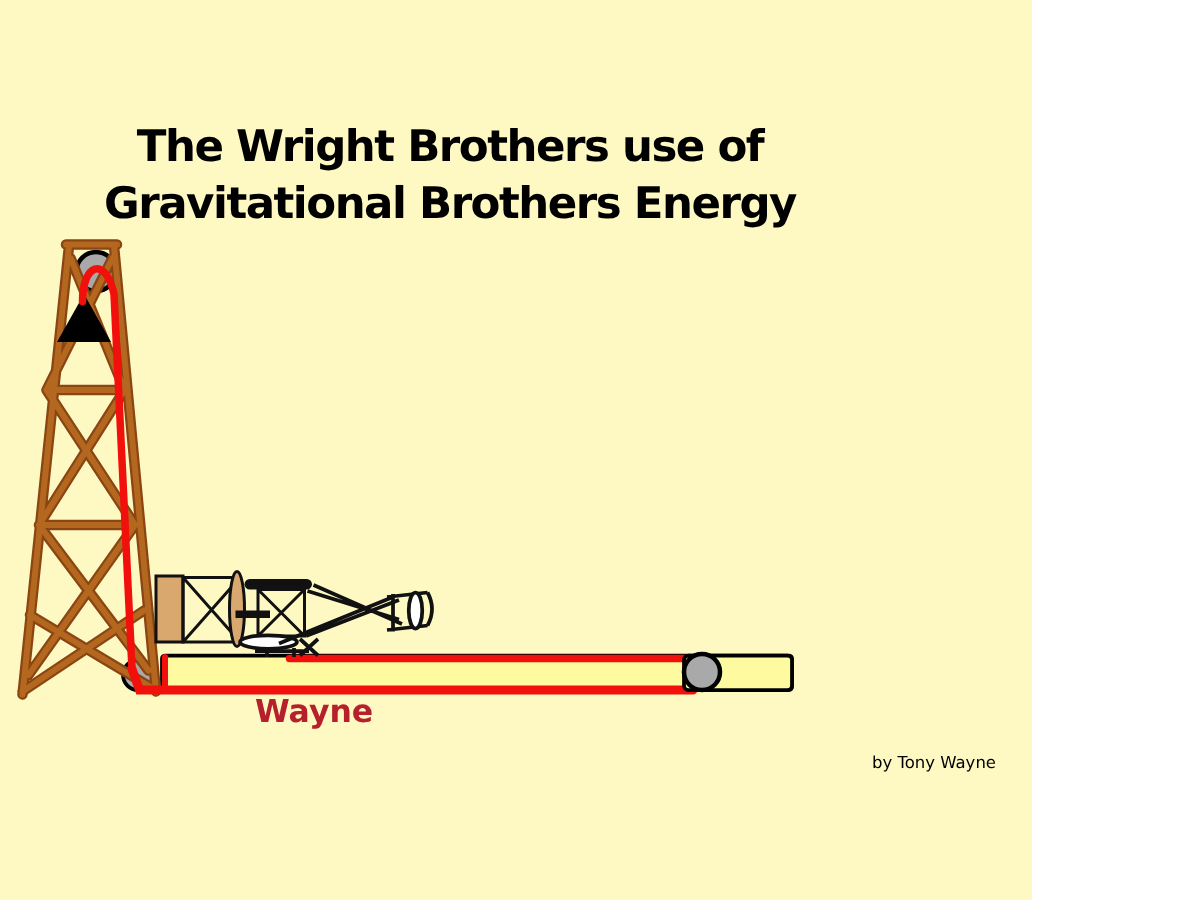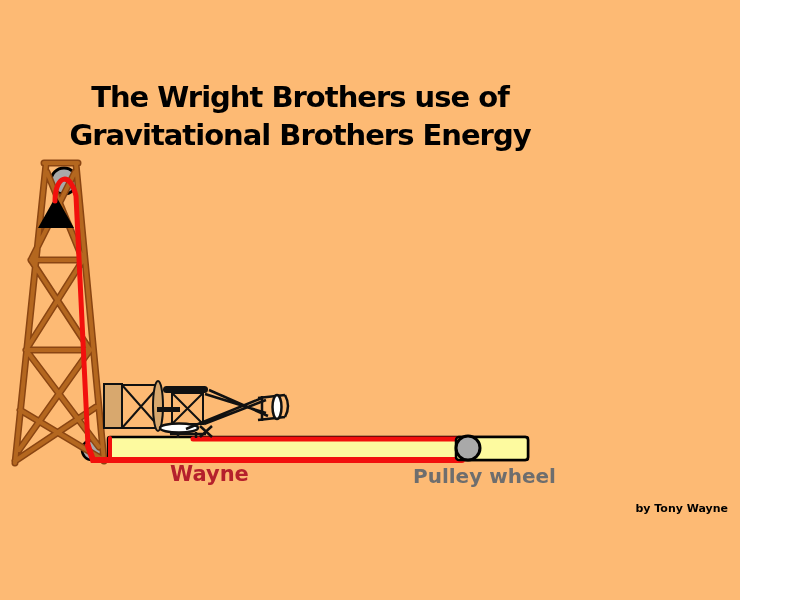--- a/index.html
+++ b/index.html
@@ -1,29 +1,29 @@
 <!DOCTYPE html>
 <html style="--c-title-text: #000000; --c-rope: #f2100d; --c-rail: #fdfa9f; --c-tower: #b4671f; --c-tower-dark: #8a4512; --c-pulley: #a9a9a9; --c-weight: #000000; --c-canard: #d8a86e; --c-rope-label-text: #b5202c; --c-pulley-label-text: #6e6e6e;"><head>
 <meta charset="utf-8">
 <style>
   html,body{margin:0;padding:0;background:#fff;}
   .stage{
-    position:relative;width:740px;height:600px;background:#fdba74;overflow:hidden;
+    position:relative;width:688px;height:600px;background:#fef9c3;overflow:hidden;
     font-family:"DejaVu Sans","Liberation Sans",sans-serif;
   }
   .title{
     position:absolute;left:0;top:78px;width:600px;text-align:center;
     font-weight:700;font-size:29px;line-height:38px;letter-spacing:-1px;
     color:var(--c-title-text,#000);
   }
   .diagram-svg{position:absolute;left:0;top:0;width:800px;height:600px;}
   .lbl{position:absolute;font-weight:700;white-space:nowrap;}
   .rope-label{left:170px;top:462px;font-size:21px;color:var(--c-rope-label-text,#b5202c);}
   .pulley-label{left:413px;top:464px;font-size:20px;color:var(--c-pulley-label-text,#6e6e6e);}
-  .credit{position:absolute;right:12px;top:502px;font-size:11px;font-weight:700;color:#000;}
+  .credit{position:absolute;right:24px;top:502px;font-size:11px;font-weight:400;color:#000;}
   
   .tower-dark{stroke:var(--c-tower-dark,#8a4512);fill:none;stroke-linecap:round;}
   .tower-light{stroke:var(--c-tower,#b4671f);fill:none;stroke-linecap:round;}
   .rope-line{stroke:var(--c-rope,#f2100d);fill:none;stroke-linecap:round;}
   .rail-fill{fill:var(--c-rail,#fdfa9f);stroke:#000;}
   .pulley-fill{fill:var(--c-pulley,#a9a9a9);stroke:#000;}
   .weight-fill{fill:var(--c-weight,#000);stroke:none;}
   .canard-fill{fill:var(--c-canard,#d8a86e);stroke:#111;}
   .plane-line{stroke:#111;fill:none;}
   .plane-solid{fill:#111;stroke:none;}
@@ -96,16 +96,15 @@
       <path d="M178,432 L178,438 M196,432 L196,438 M170,434 L206,434 M200,426 L212,437 M212,426 L200,437" class="plane-line" stroke-width="2.5"></path>
 
       <path d="M205,394 L266,413 M204,424 L266,400 M186,429 L262,398 M209,390 L268,416" class="plane-line" stroke-width="2.5"></path>
 
       <path d="M258,398 L285,395 M258,420 L285,417 M262,396 L262,421 M285,395 Q291,406 285,417" class="plane-line" stroke-width="2.5"></path>
       <ellipse cx="277" cy="407" rx="4.5" ry="12" class="white-fill" stroke-width="2.5"></ellipse>
     </g>
   </svg>
 
   <div class="lbl rope-label">Wayne</div>
-  <div class="lbl pulley-label">Pulley wheel</div>
   <div class="credit">by Tony Wayne</div>
 
 </div>
 
 </body></html>

